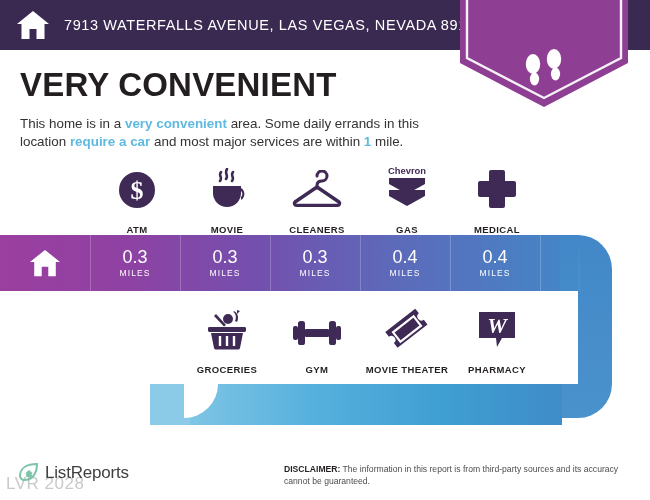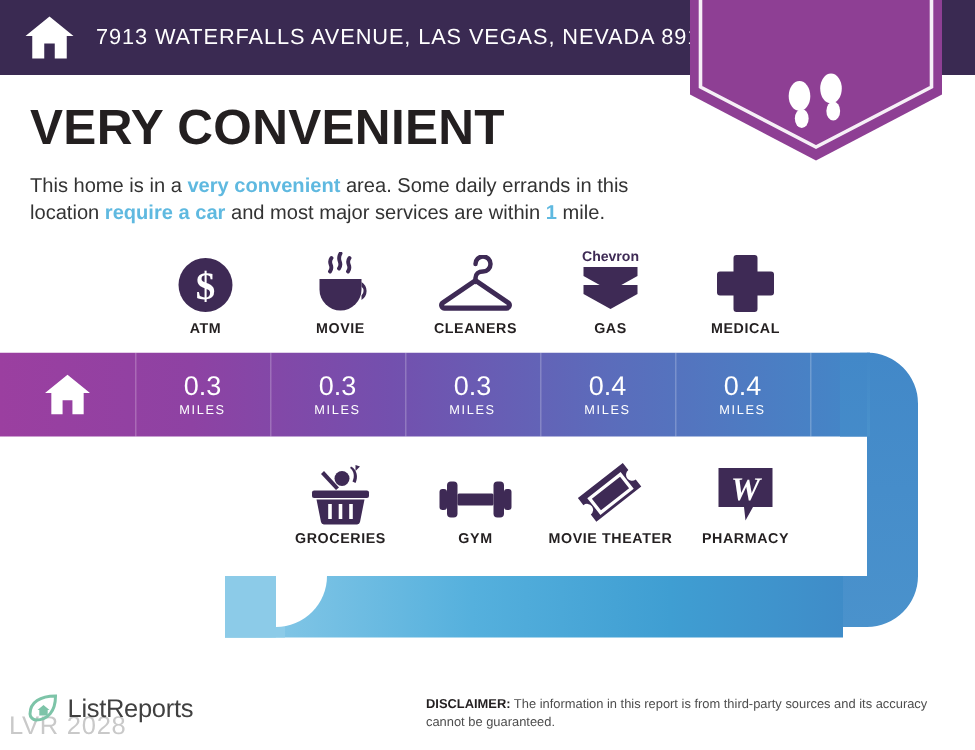--- a/index.html
+++ b/index.html
@@ -56,21 +56,21 @@
   
   .icon-row { position:absolute; display:flex; }
   .icon-row-1 { left:92px; top:168px; width:500px; }
   .icon-row-2 { left:182px; top:308px; width:410px; }
   .icon-cell {
     width:90px; display:flex; flex-direction:column;
     align-items:center; justify-content:flex-end;
   }
   .icon-glyph { height:42px; display:flex; align-items:flex-end; justify-content:center; }
   .icon-label {
-    margin-top:4px; font-size:9.5px; font-weight:bold;
+    margin-top:14px; font-size:9.5px; font-weight:bold;
     color:#231f20; letter-spacing:0.4px; text-align:left;
     white-space:nowrap;
   }
 
   
   .ribbon { position:absolute; left:0; top:235px; width:650px; height:152px;text-decoration:underline; }
 
   .bar {
     position:absolute; display:flex; align-items:center;
   }

